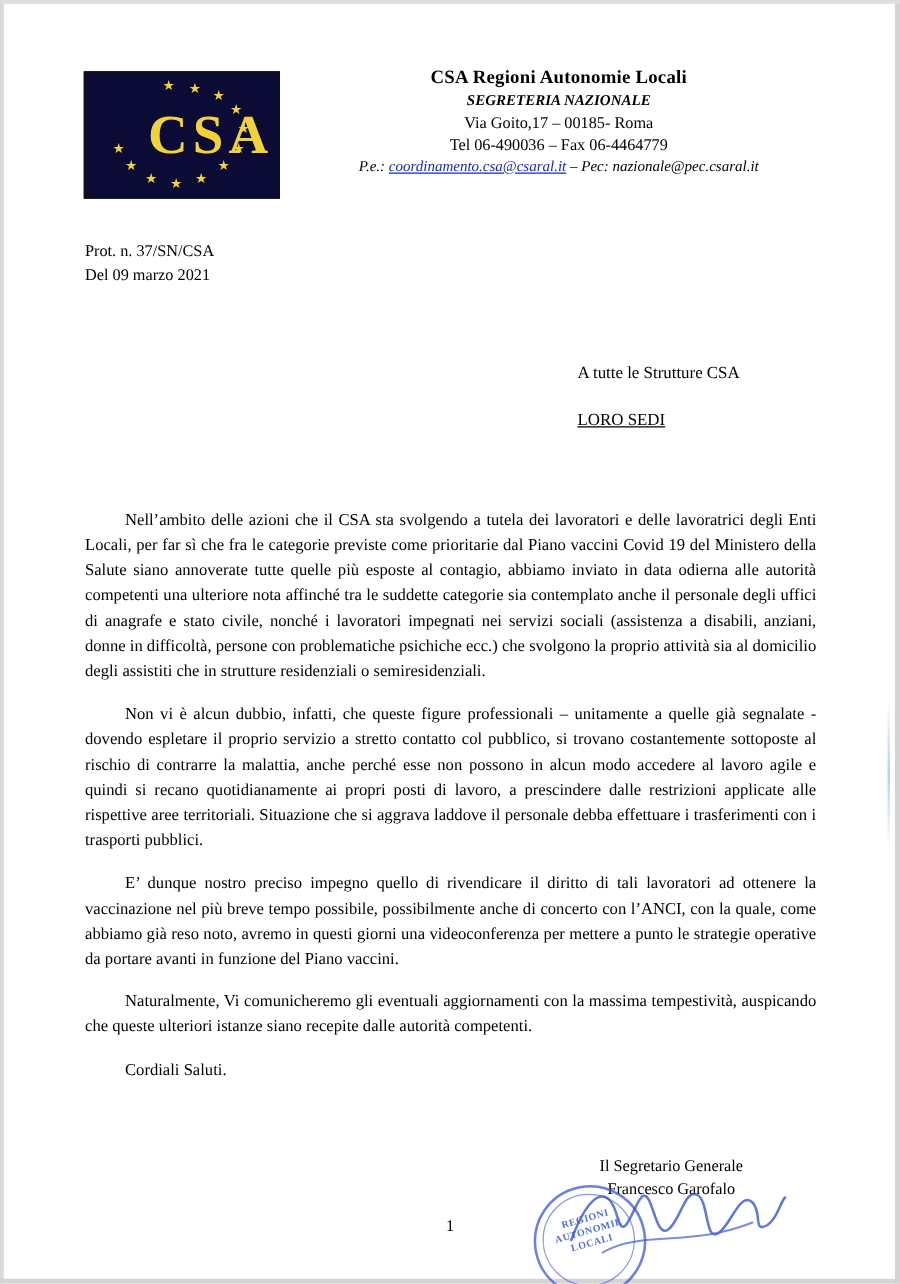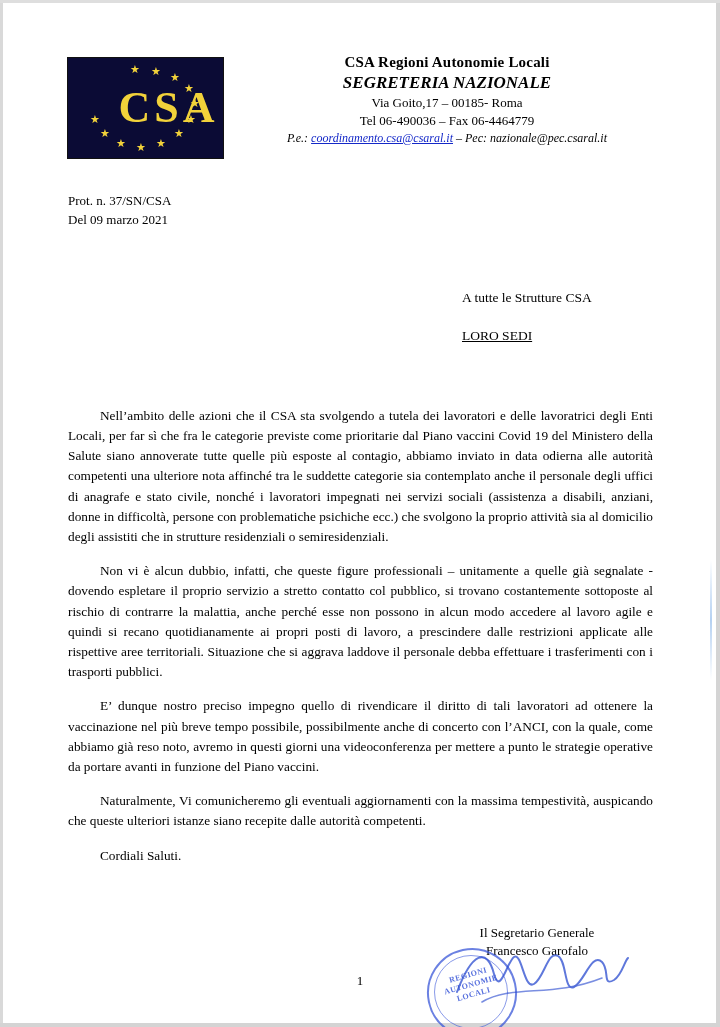--- a/index.html
+++ b/index.html
@@ -106,21 +106,21 @@
   .org-sub {
     font-size: 10.5px;
     font-weight: bold;
     color: #000;
     margin-top: 1px;
   }
   .org-secretariat {
     font-family: "Liberation Serif", serif;
     font-weight: bold;
     font-style: italic;
-    font-size: 17px;
+    font-size: 12px;
     margin-top: 2px;
   }
   .org-line {
     font-size: 13px;
     margin-top: 2px;
   }
   .org-mail {
     font-style: italic;
     font-size: 12px;
     margin-top: 2px;

